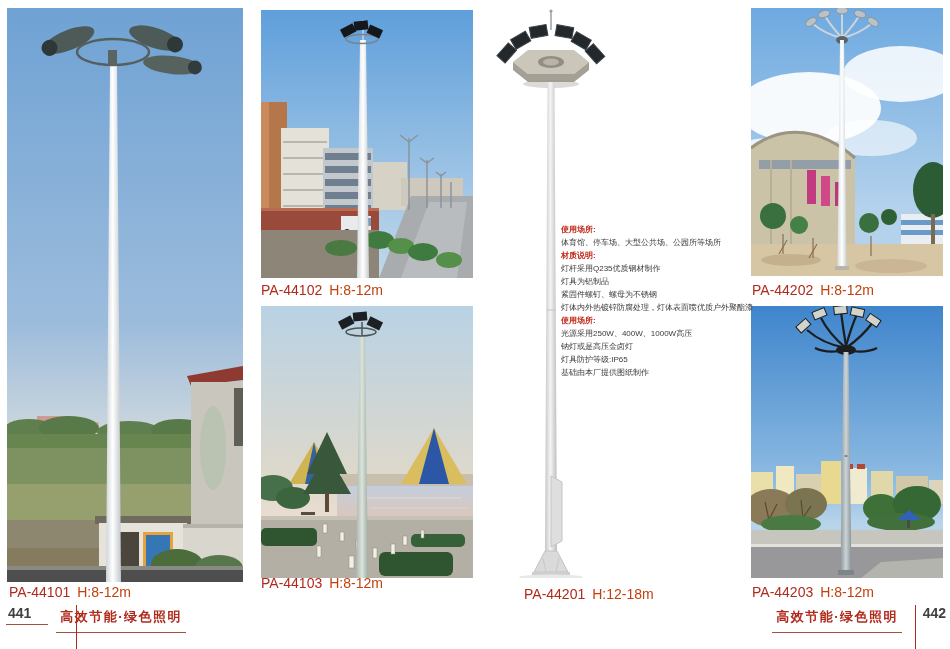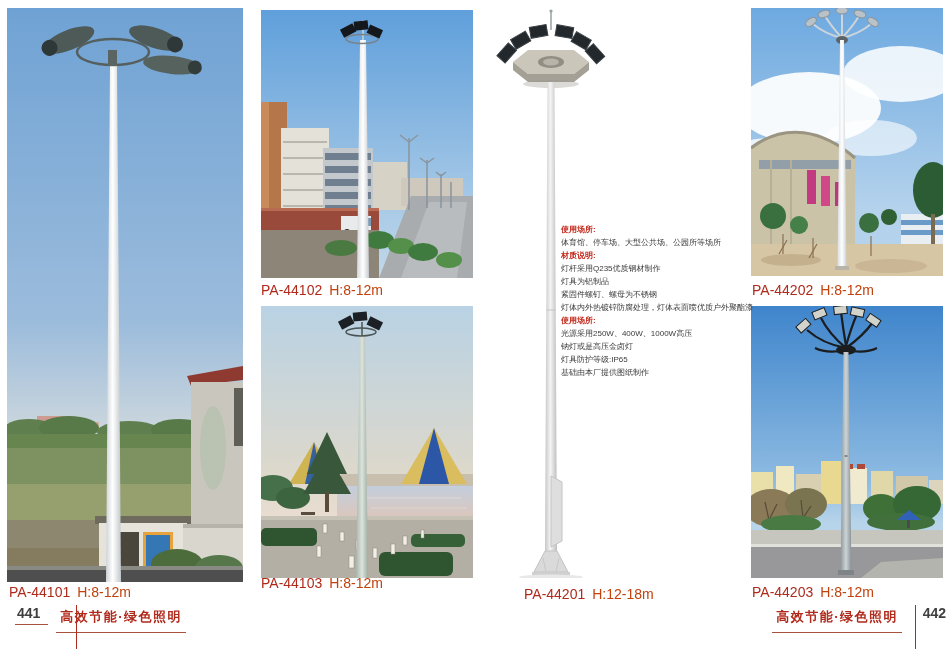--- a/index.html
+++ b/index.html
@@ -32,21 +32,21 @@
   }
   #info-panel .ln{white-space:nowrap;}
   #info-panel .hd{color:#c2271a;font-weight:bold;}
 
   .footer{position:absolute;top:605px;height:44px;}
   #footer-left{left:6px;width:180px;}
   #footer-right{right:2px;width:180px;}
   .footer .row{display:flex;align-items:flex-start;position:relative;height:44px;}
   .pnum{
     font-size:14px;font-weight:bold;color:#3f3f3f;
-    padding:0 0 3px 2px;border-bottom:1px solid #a8503e;margin-left:9px;
+    padding:0 0 3px 2px;border-bottom:1px solid #a8503e;
   }
   #footer-left .pnum{width:64px;}
   #footer-right .pnum{width:26px;text-align:right;padding-right:2px;border-bottom:none;margin-left:16px;}
   .vline{position:absolute;width:1px;height:44px;background:#b02a1c;top:0;}
   #footer-left .vline{left:70px;}
   #footer-right .vline{right:32px;}
   .slog{
     color:#b02a1c;font-weight:bold;font-size:13px;letter-spacing:1.5px;
     padding:3px 4px 6px 4px;border-bottom:1px solid #a8503e;white-space:nowrap;
   }

